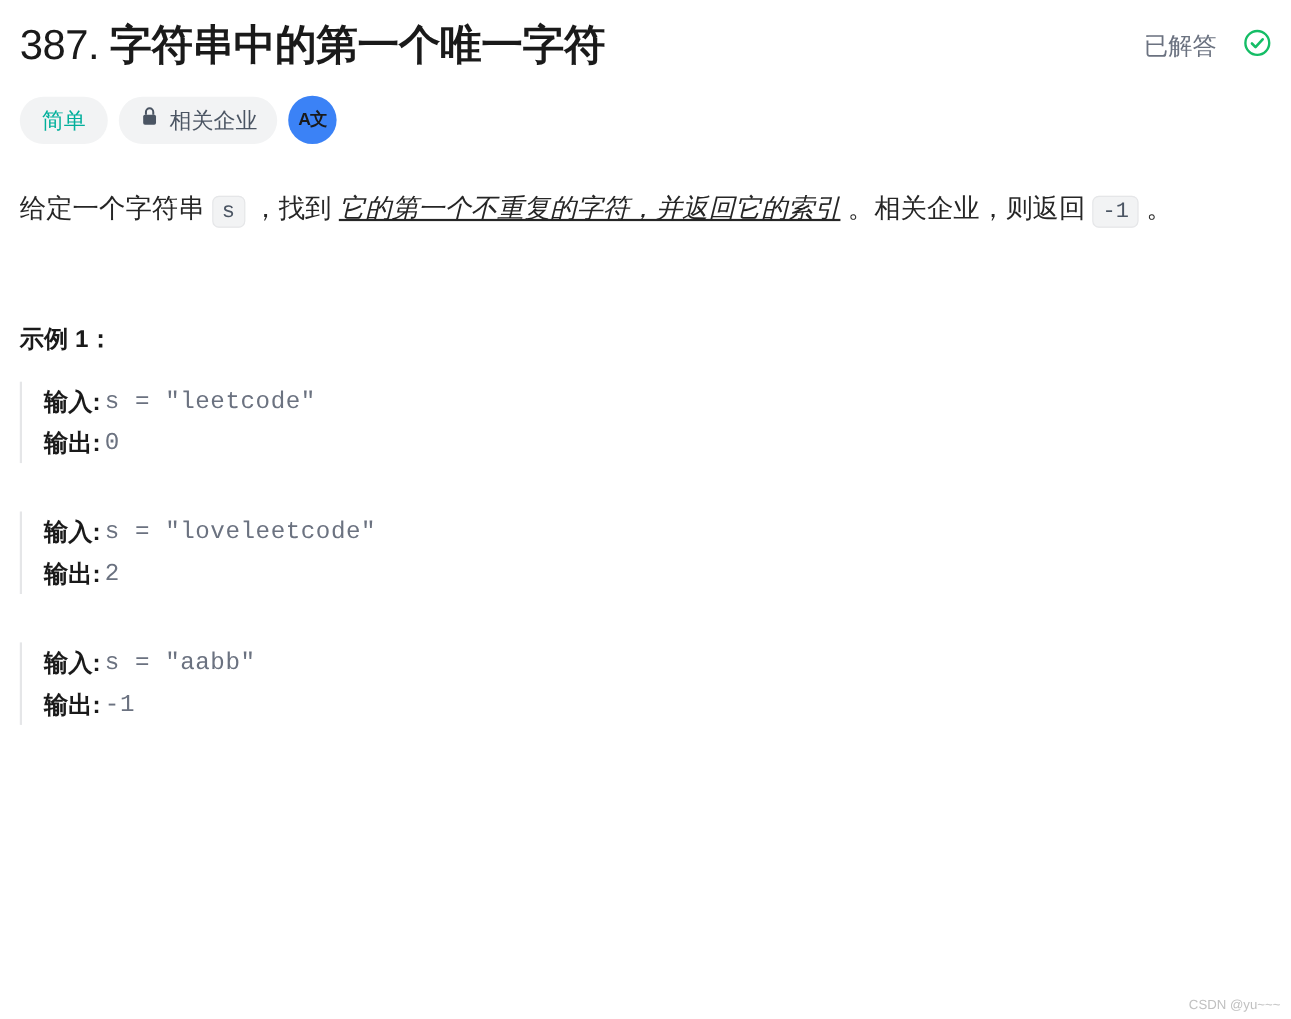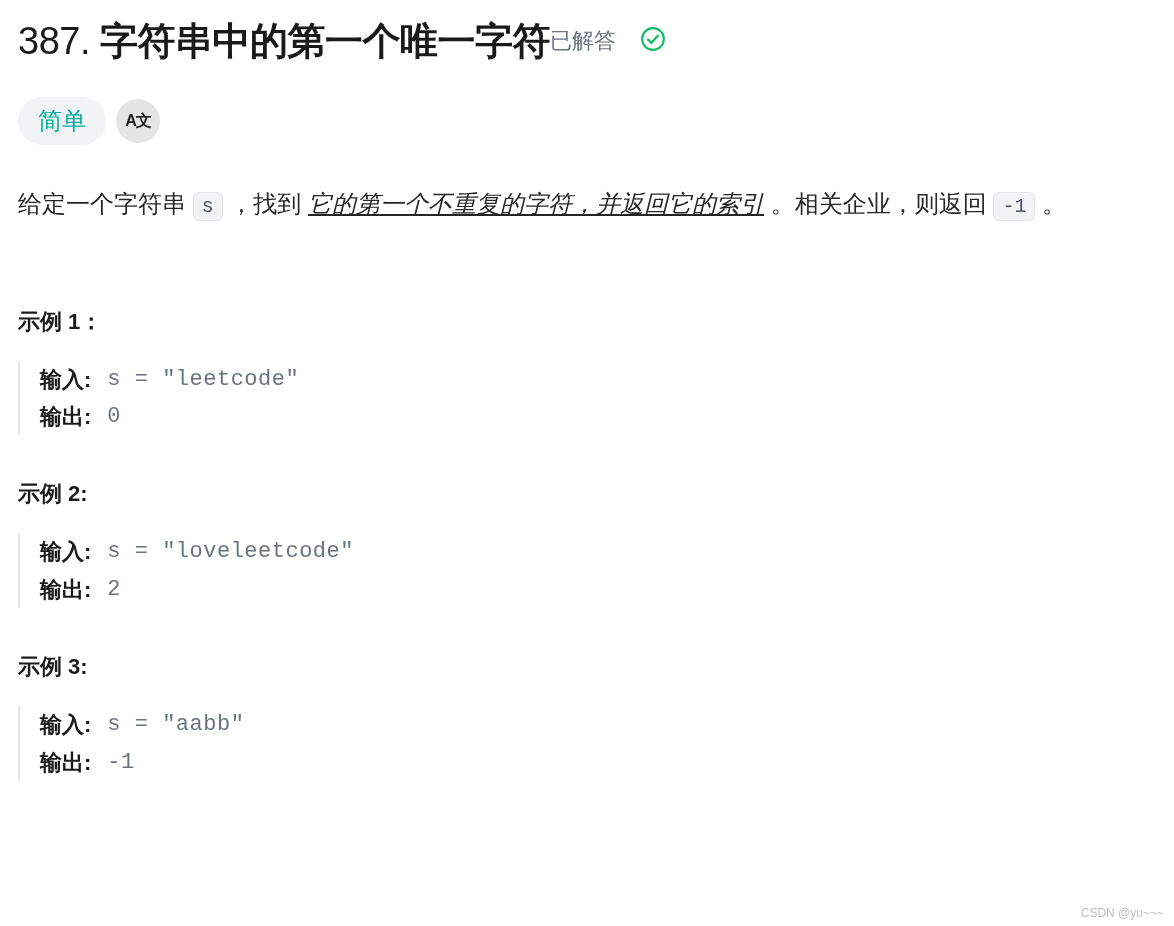--- a/index.html
+++ b/index.html
@@ -9,22 +9,23 @@
     }
     body {
       font-family: -apple-system, BlinkMacSystemFont, "Segoe UI", "PingFang SC", "Microsoft YaHei", sans-serif;
       background: #ffffff;
       padding: 16px 18px;
       width: 1174px;
       color: #1a1a1a;
     }
     .header-row {
       display: flex;
+      justify-content: space-between;
       align-items: flex-start;
-      margin-bottom: 30px;
+      margin-bottom: 20px;
     }
     .title {
       font-size: 38px;
       font-weight: 600;
       color: #1a1a1a;
       letter-spacing: -0.5px;
     }
     .title-number {
       font-weight: 400;
     }
@@ -48,33 +49,33 @@
       margin-bottom: 36px;
       align-items: center;
     }
     .tag {
       display: inline-flex;
       align-items: center;
       gap: 8px;
       padding: 8px 18px;
       background: #f2f3f4;
       border-radius: 999px;
-      font-size: 24px;
+      font-size: 20px;
       color: #4b5563;
       cursor: pointer;
     }
     .tag-difficulty {
       color: #00af9b;
       padding: 8px 20px;
     }
     .tag-icon-circle {
       width: 44px;
       height: 44px;
       border-radius: 50%;
-      background: #e5e5e5;
+      background: #3b82f6;
       display: inline-flex;
       align-items: center;
       justify-content: center;
       cursor: pointer;
     }
     .tag svg {
       width: 20px;
       height: 20px;
     }
     .description {
@@ -106,21 +107,21 @@
       margin-bottom: 24px;
     }
     .example-content {
       border-left: 2px solid #e5e6e8;
       padding-left: 20px;
     }
     .example-line {
       font-size: 22px;
       line-height: 1.7;
       display: flex;
-      gap: 16px;
+      gap: 4px;
     }
     .example-label {
       font-weight: 700;
       color: #1a1a1a;
     }
     .example-value {
       font-family: "SFMono-Regular", Consolas, "Liberation Mono", Menlo, monospace;
       color: #6b7280;
       letter-spacing: 0.5px;
     }
@@ -151,20 +152,29 @@
       <svg class="check-icon" viewBox="0 0 24 24" fill="none">
         <circle cx="12" cy="12" r="10" stroke="#15bd66" stroke-width="2"></circle>
         <path d="M7.5 12.5 L10.5 15.5 L16.5 9" stroke="#15bd66" stroke-width="2.2" stroke-linecap="round" stroke-linejoin="round"></path>
       </svg>
     </span>
   </div>
 </div>
 
 <div class="tags-row">
   <span class="tag tag-difficulty">简单</span>
+  <span class="tag">
+    <span>
+      <svg viewBox="0 0 24 24" fill="#4b5563">
+        <rect x="5" y="10" width="14" height="11" rx="2"></rect>
+        <path d="M8 10 V7 a4 4 0 0 1 8 0 V10" stroke="#4b5563" stroke-width="2.2" fill="none"></path>
+      </svg>
+    </span>
+    <span>相关企业</span>
+  </span>
   <span class="tag-icon-circle">
     <span class="translate-text">A文</span>
   </span>
 </div>
 
 <p class="description">
   <span>给定一个字符串 </span><code class="inline-code">s</code><span> ，找到 </span><span class="italic">它的第一个不重复的字符，并返回它的索引</span><span> 。相关企业，则返回 </span><code class="inline-code">-1</code><span> 。</span>
 </p>
 
 <div class="example-block">
@@ -175,35 +185,33 @@
       <span class="example-value"> s = "leetcode"</span>
     </div>
     <div class="example-line">
       <span class="example-label">输出:</span>
       <span class="example-value"> 0</span>
     </div>
   </div>
 </div>
 
 <div class="example-block">
-  <div class="example-title">示例 2:</div>
   <div class="example-content">
     <div class="example-line">
       <span class="example-label">输入:</span>
       <span class="example-value"> s = "loveleetcode"</span>
     </div>
     <div class="example-line">
       <span class="example-label">输出:</span>
       <span class="example-value"> 2</span>
     </div>
   </div>
 </div>
 
 <div class="example-block">
-  <div class="example-title">示例 3:</div>
   <div class="example-content">
     <div class="example-line">
       <span class="example-label">输入:</span>
       <span class="example-value"> s = "aabb"</span>
     </div>
     <div class="example-line">
       <span class="example-label">输出:</span>
       <span class="example-value"> -1</span>
     </div>
   </div>

